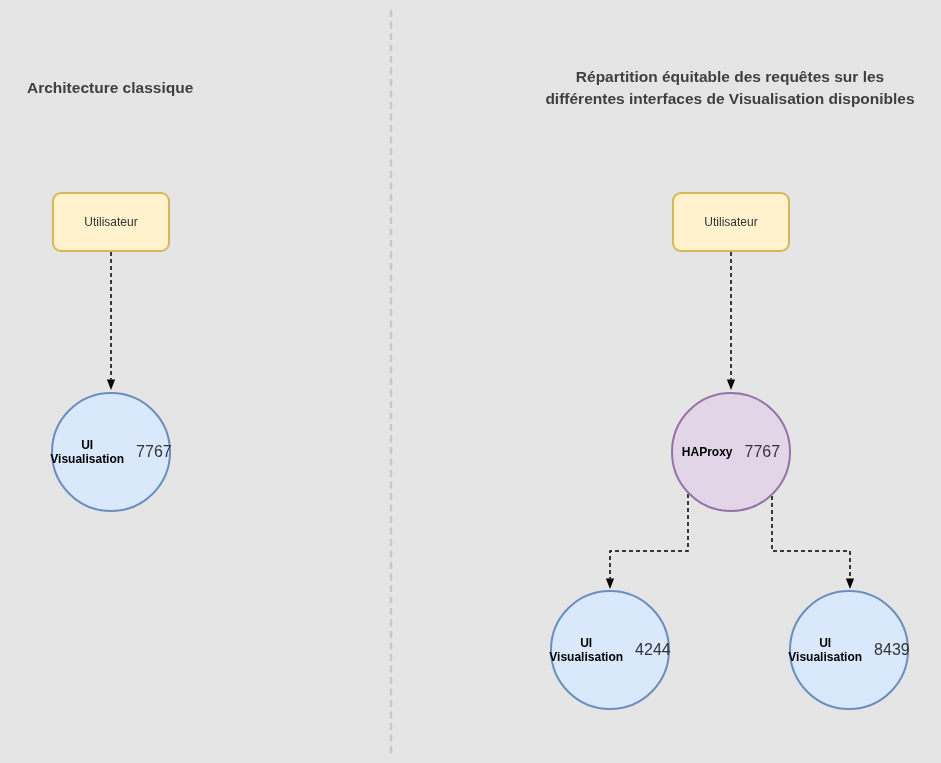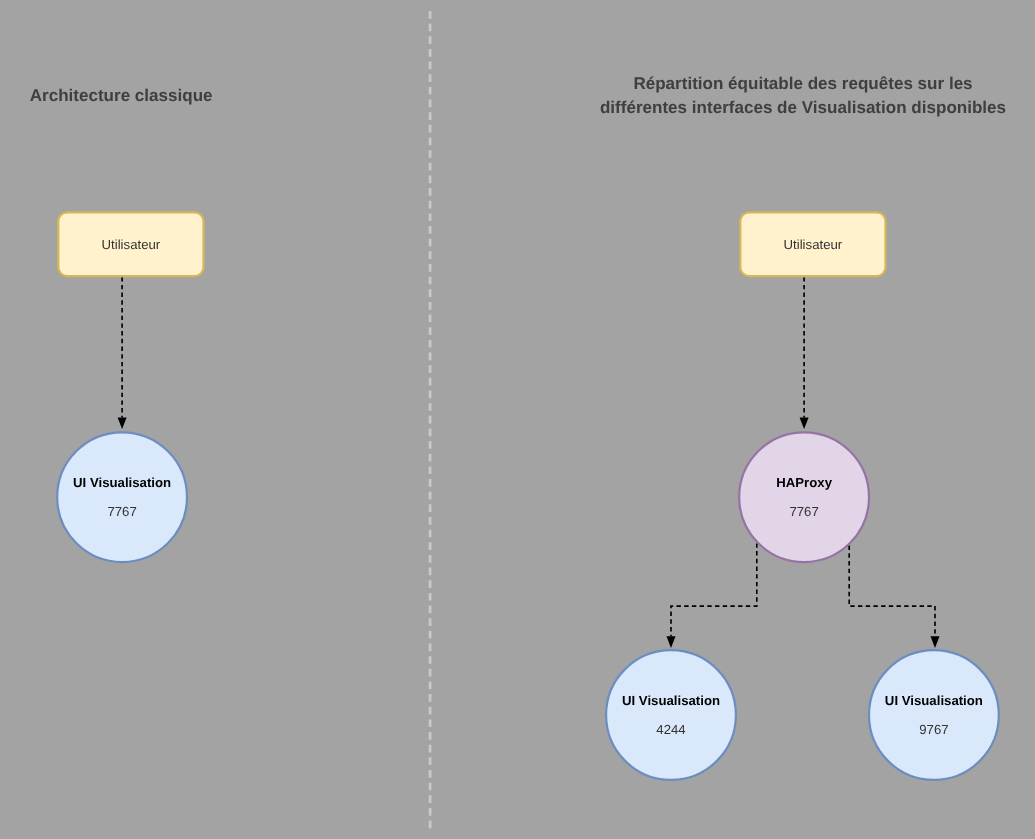--- a/index.html
+++ b/index.html
@@ -1,20 +1,20 @@
 <!DOCTYPE html>
 <html><head>
 <meta charset="utf-8">
 <style>
   html, body { margin: 0; padding: 0; background: #ffffff; }
   .canvas {
     position: relative;
     width: 941px;
     height: 763px;
-    background: #a3a3a3;
+    background: #e5e5e5;
     font-family: "Liberation Sans", "DejaVu Sans", sans-serif;
     overflow: hidden;
   }
   svg.wires {
     position: absolute;
     left: 0; top: 0;
     width: 941px; height: 763px;
     pointer-events: none;
   }
   .panel-title {
@@ -25,39 +25,39 @@
     line-height: 22px;
     white-space: nowrap;
   }
   .panel-title.left { left: 27px; top: 77px; }
   .panel-title.right { left: 480px; top: 66px; width: 500px; text-align: center; }
   .panel-title .line { display: block; }
 
   .node { position: absolute; display: flex; align-items: center; justify-content: center; box-sizing: border-box; }
 
   .user-box {
-    width: 134px; height: 60px;
+    width: 118px; height: 60px;
     border-radius: 9px;
     border: 2px solid;
     font-size: 12px;
     color: #333333;
   }
   .user-box.left  { left: 52px;  top: 192px; }
   .user-box.right { left: 672px; top: 192px; }
 
   .circle {
     width: 120px; height: 120px;
     border-radius: 50%;
     border: 2px solid;
-    flex-direction: column;
+    flex-direction: row;
     gap: 12px;
     text-align: center;
   }
   .circle .node-title { font-size: 12px; font-weight: bold; color: #000000; }
-  .circle .node-port  { font-size: 12px; color: #333333; }
+  .circle .node-port  { font-size: 16px; color: #333333; }
 
   .circle.ui-main   { left: 51px;  top: 392px; }
   .circle.haproxy   { left: 671px; top: 392px; }
   .circle.ui-a      { left: 550px; top: 590px; }
   .circle.ui-b      { left: 789px; top: 590px; }
 
   .wire      { fill: none; stroke-width: 1.5; stroke-dasharray: 4 3; }
   .arrowhead { stroke: none; }
   .divider   { fill: none; stroke-width: 2.5; stroke-dasharray: 7 4.5; }
 </style>
@@ -116,16 +116,16 @@
     <span class="node-port">7767</span>
   </div>
 
   <div class="node circle ui-a" style="background-color: rgb(218, 232, 252); border-color: rgb(108, 142, 191);">
     <span class="node-title">UI Visualisation</span>
     <span class="node-port">4244</span>
   </div>
 
   <div class="node circle ui-b" style="background-color: rgb(218, 232, 252); border-color: rgb(108, 142, 191);">
     <span class="node-title">UI Visualisation</span>
-    <span class="node-port">9767</span>
+    <span class="node-port">8439</span>
   </div>
 
 </div>
 
 </body></html>

